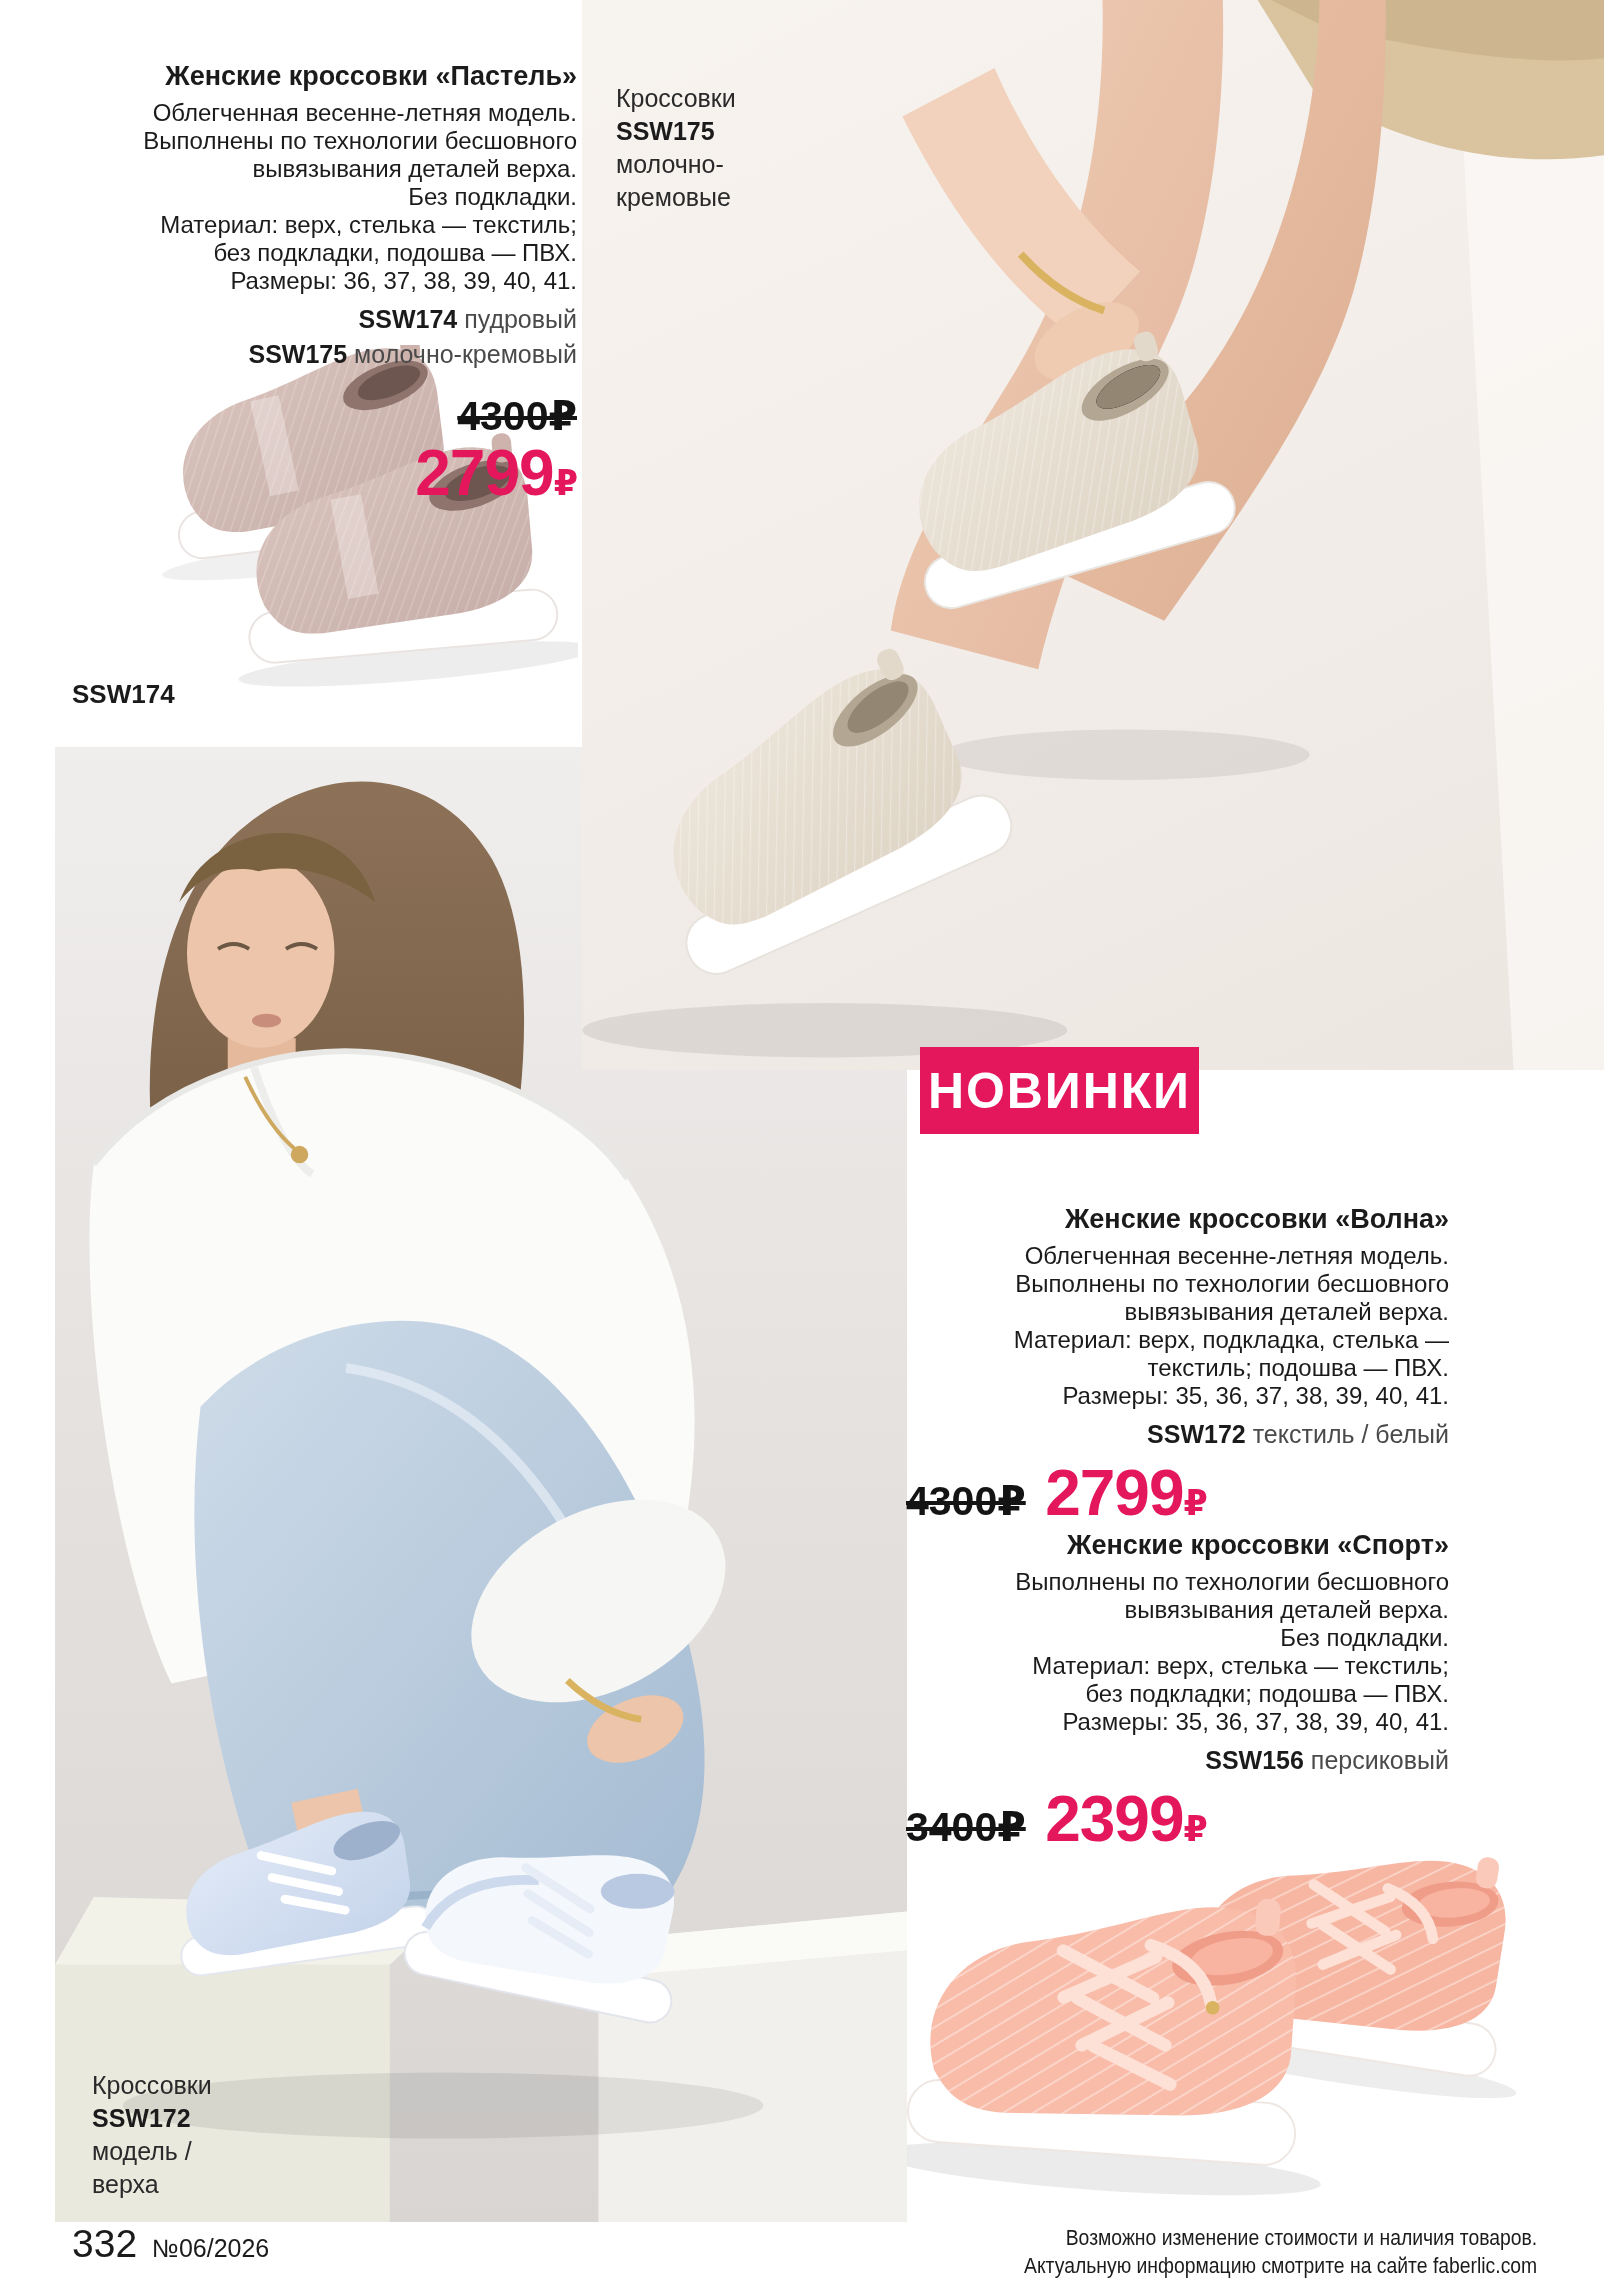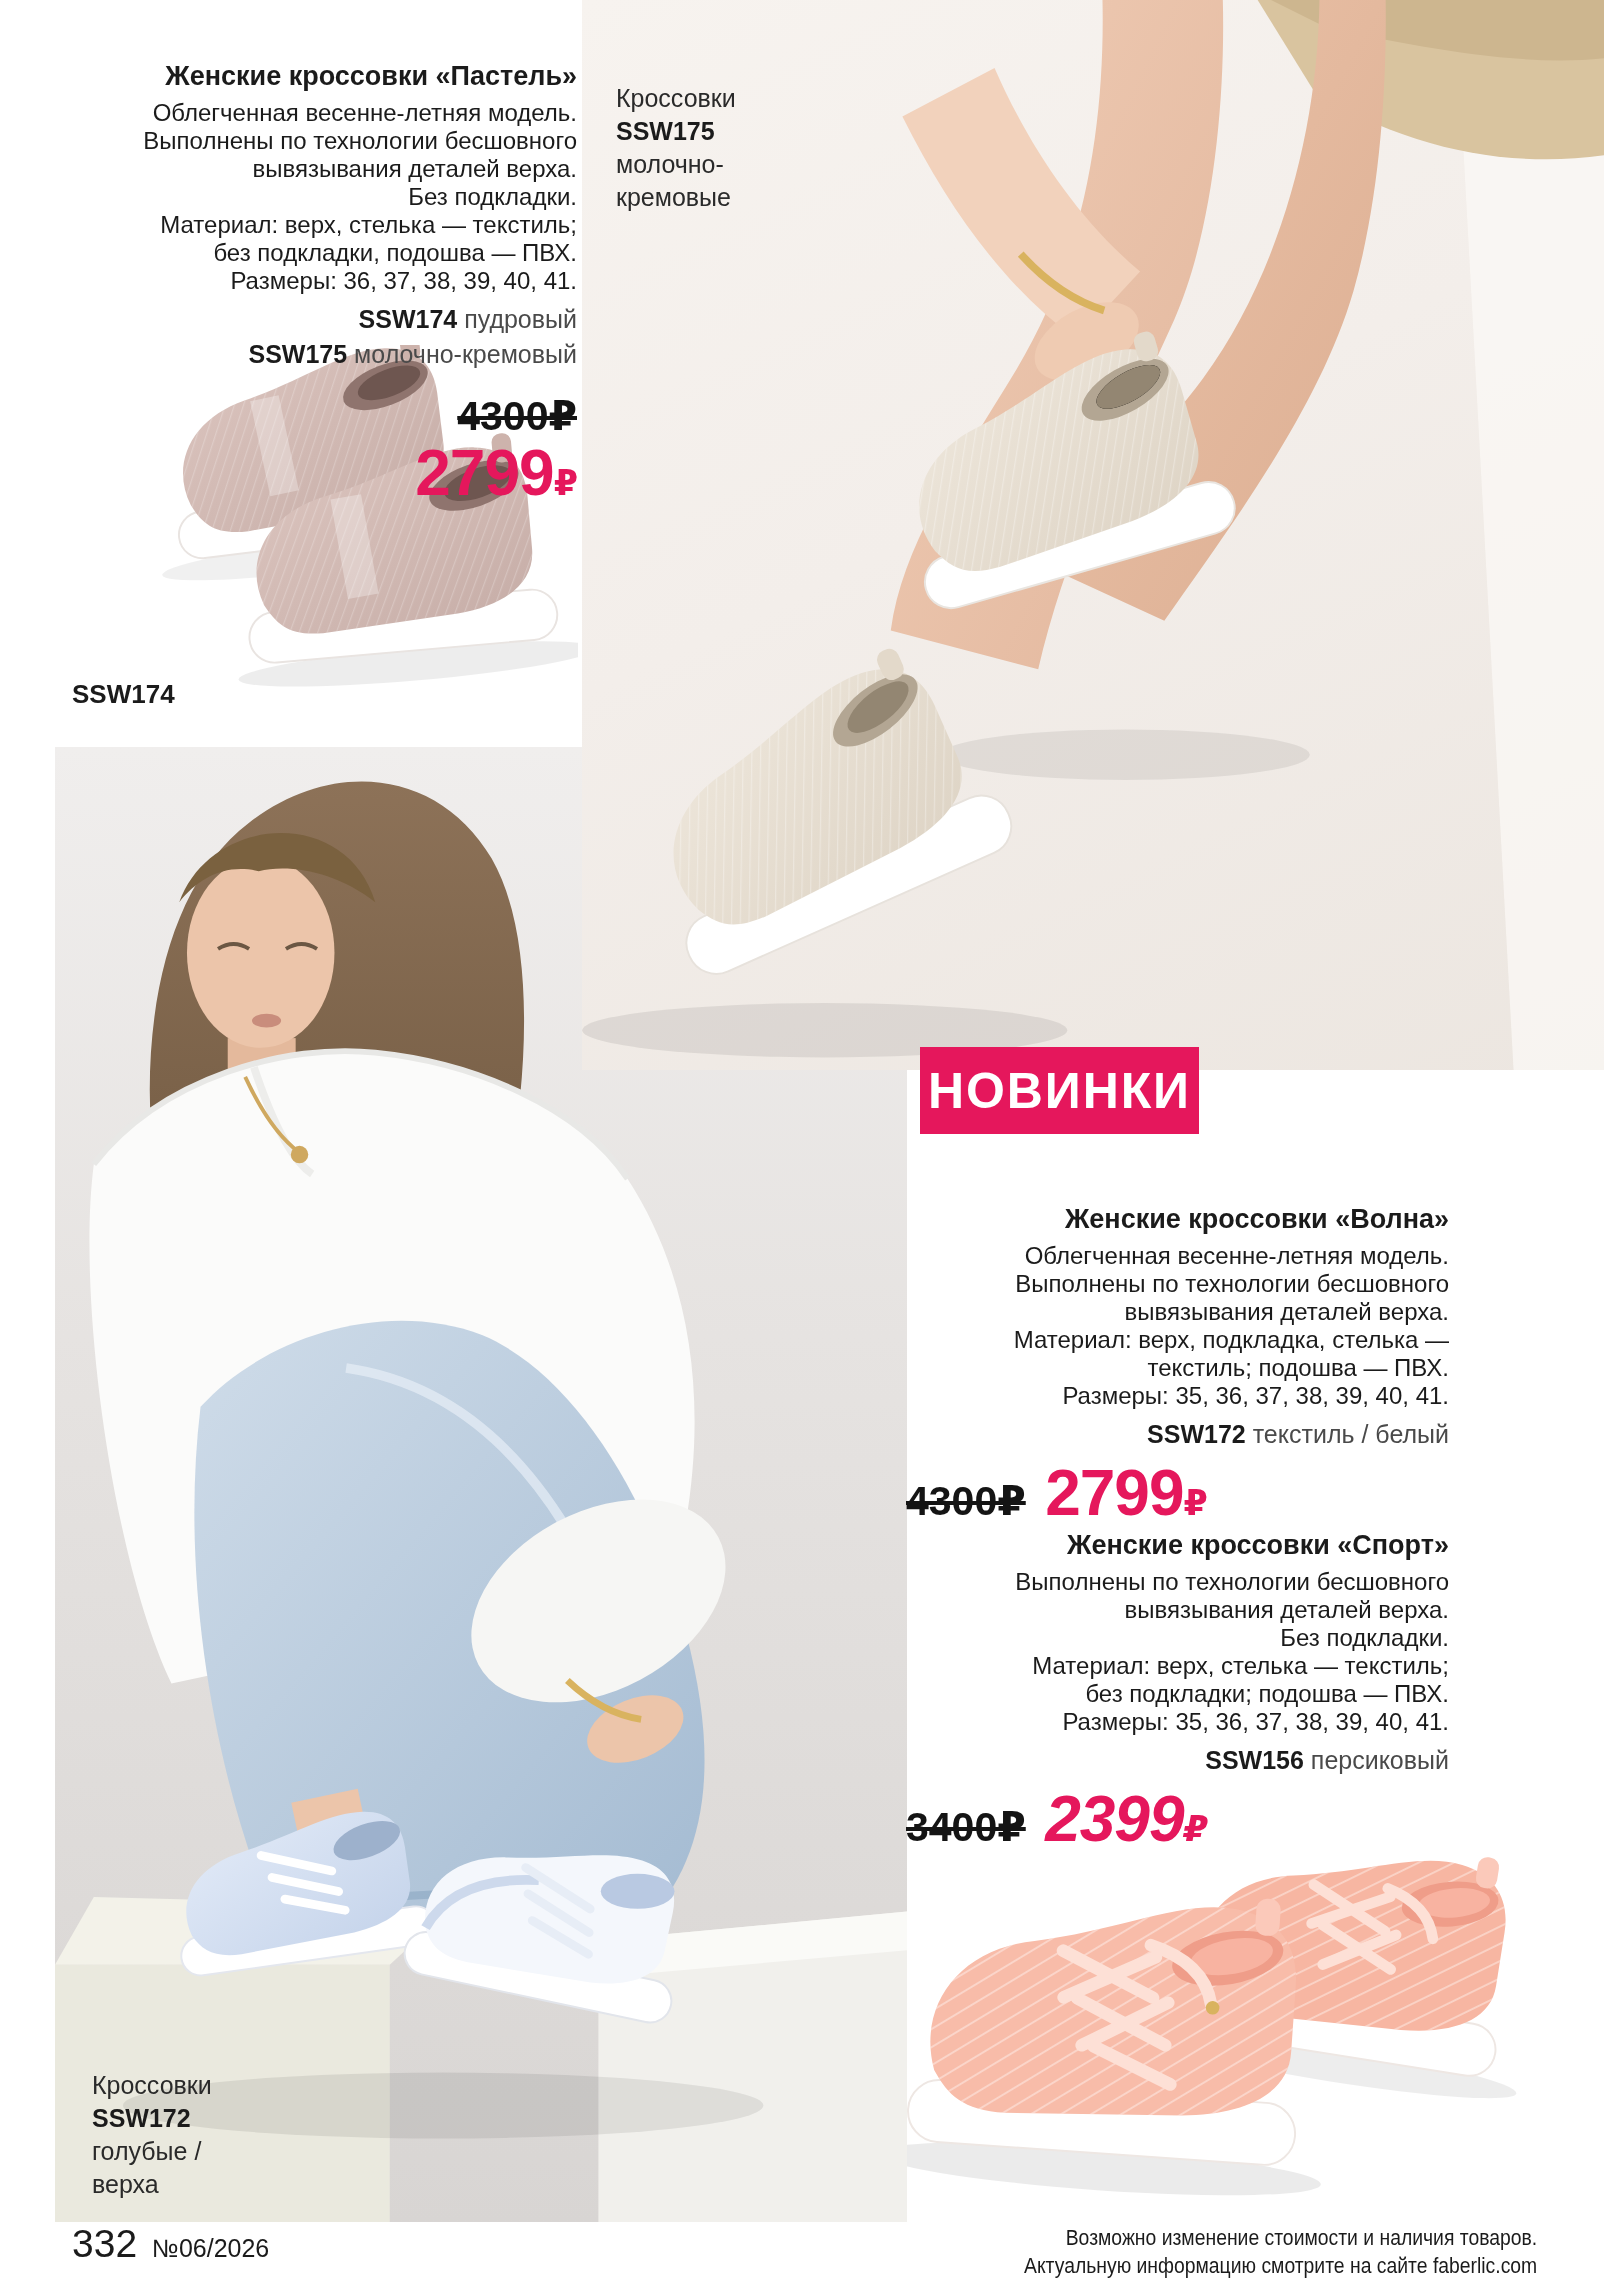--- a/index.html
+++ b/index.html
@@ -242,21 +242,21 @@
         <path d="M16,124 C30,80 70,60 120,52" fill="none" stroke="#cdd9ec" stroke-width="10"></path>
         <path d="M104,42 l74,28 M112,68 l70,26 M122,94 l64,22" stroke="#e7edf6" stroke-width="9" stroke-linecap="round"></path>
         <ellipse cx="222" cy="42" rx="38" ry="18" fill="#b9c9e2" transform="rotate(-12 222 42)"></ellipse>
       </g>
     </svg>
   </div>
 
   <div class="photo-label label-ssw172">
     <div>Кроссовки</div>
     <div class="code">SSW172</div>
-    <div>голубые /</div>
+    <div>модель /</div>
     <div>верха</div>
   </div>
 
   <div class="banner accent-bg" style="background: rgb(229, 23, 92);">НОВИНКИ</div>
 
   <div class="pblock" style="left:906px;top:1203px;width:543px;">
     <h2 class="title">Женские кроссовки «Волна»</h2>
     <p class="line">Облегченная весенне-летняя модель.</p>
     <p class="line">Выполнены по технологии бесшовного</p>
     <p class="line">вывязывания деталей верха.</p>
@@ -280,21 +280,21 @@
     <p class="line">Без подкладки.</p>
     <p class="line">Материал: верх, стелька — текстиль;</p>
     <p class="line">без подкладки; подошва — ПВХ.</p>
     <p class="line">Размеры: 35, 36, 37, 38, 39, 40, 41.</p>
     <div class="codeline">
       <span class="code">SSW156</span>
       <span class="cname">персиковый</span>
     </div>
     <div class="price-row">
       <span class="price-old">3400₽</span>
-      <span class="price-new accent-txt" style="color: rgb(229, 23, 92); font-style: italic;"><span>2399</span><span class="cur">₽</span></span>
+      <span class="price-new accent-txt" style="color: rgb(229, 23, 92);"><span>2399</span><span class="cur">₽</span></span>
     </div>
   </div>
 
   <div class="photo photo-peach">
     <svg width="698" height="415" viewBox="0 0 719 428">
       <defs>
         <linearGradient id="peachUp" x1="0" y1="0" x2="1" y2="1">
           <stop offset="0" stop-color="#fac6b4"></stop>
             <stop offset="1" stop-color="#f3a globalization"></stop>
           <stop offset="1" stop-color="#f3a893"></stop>

